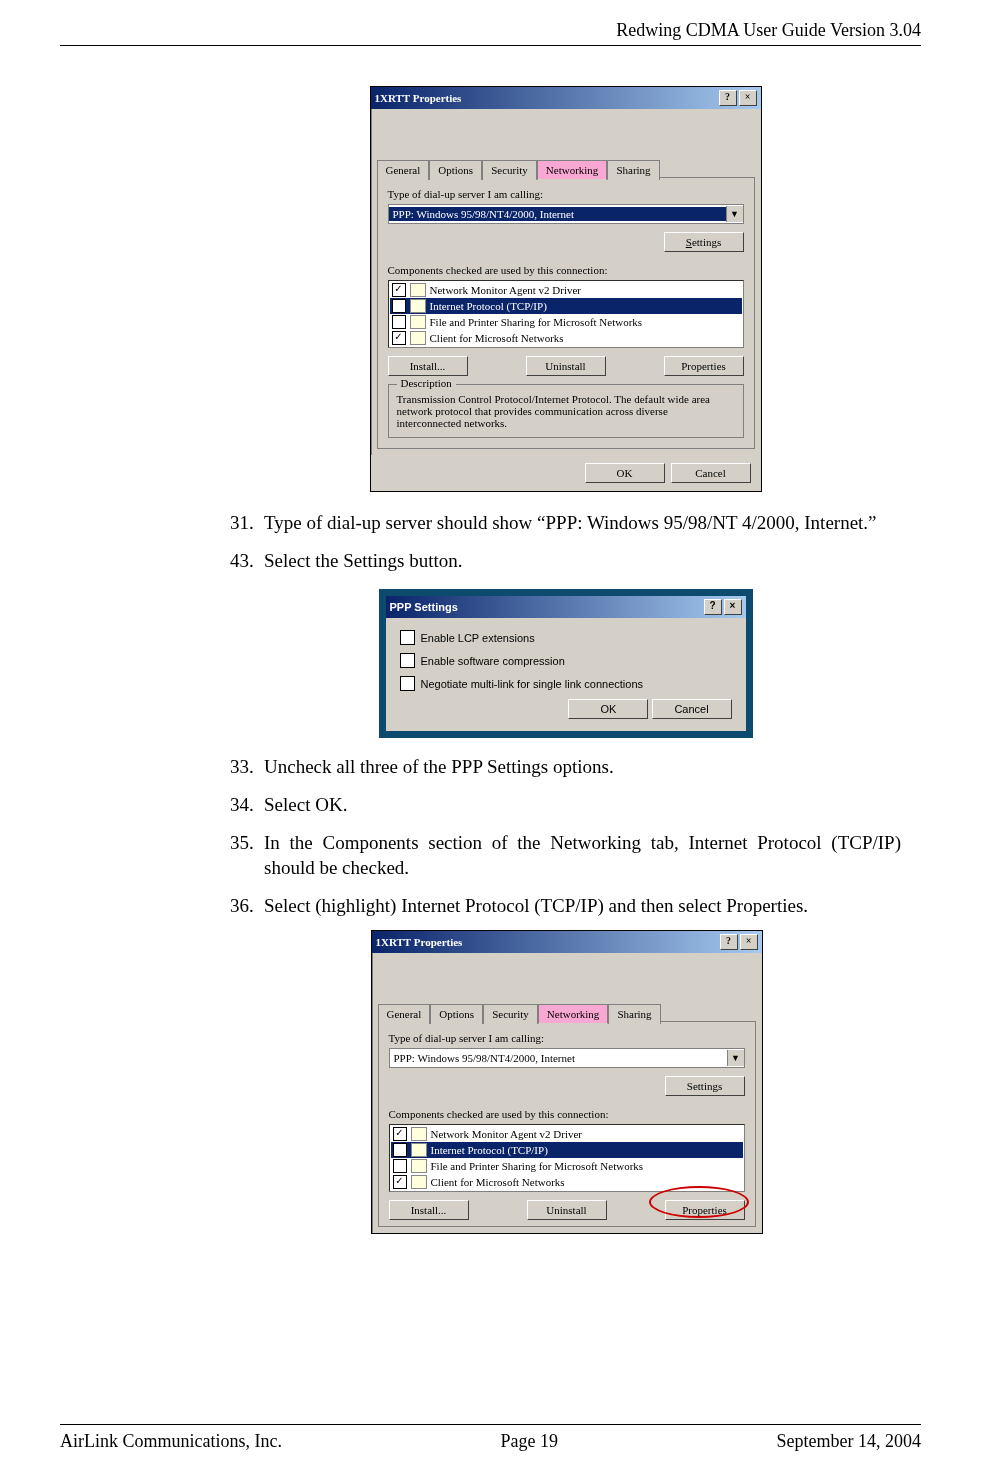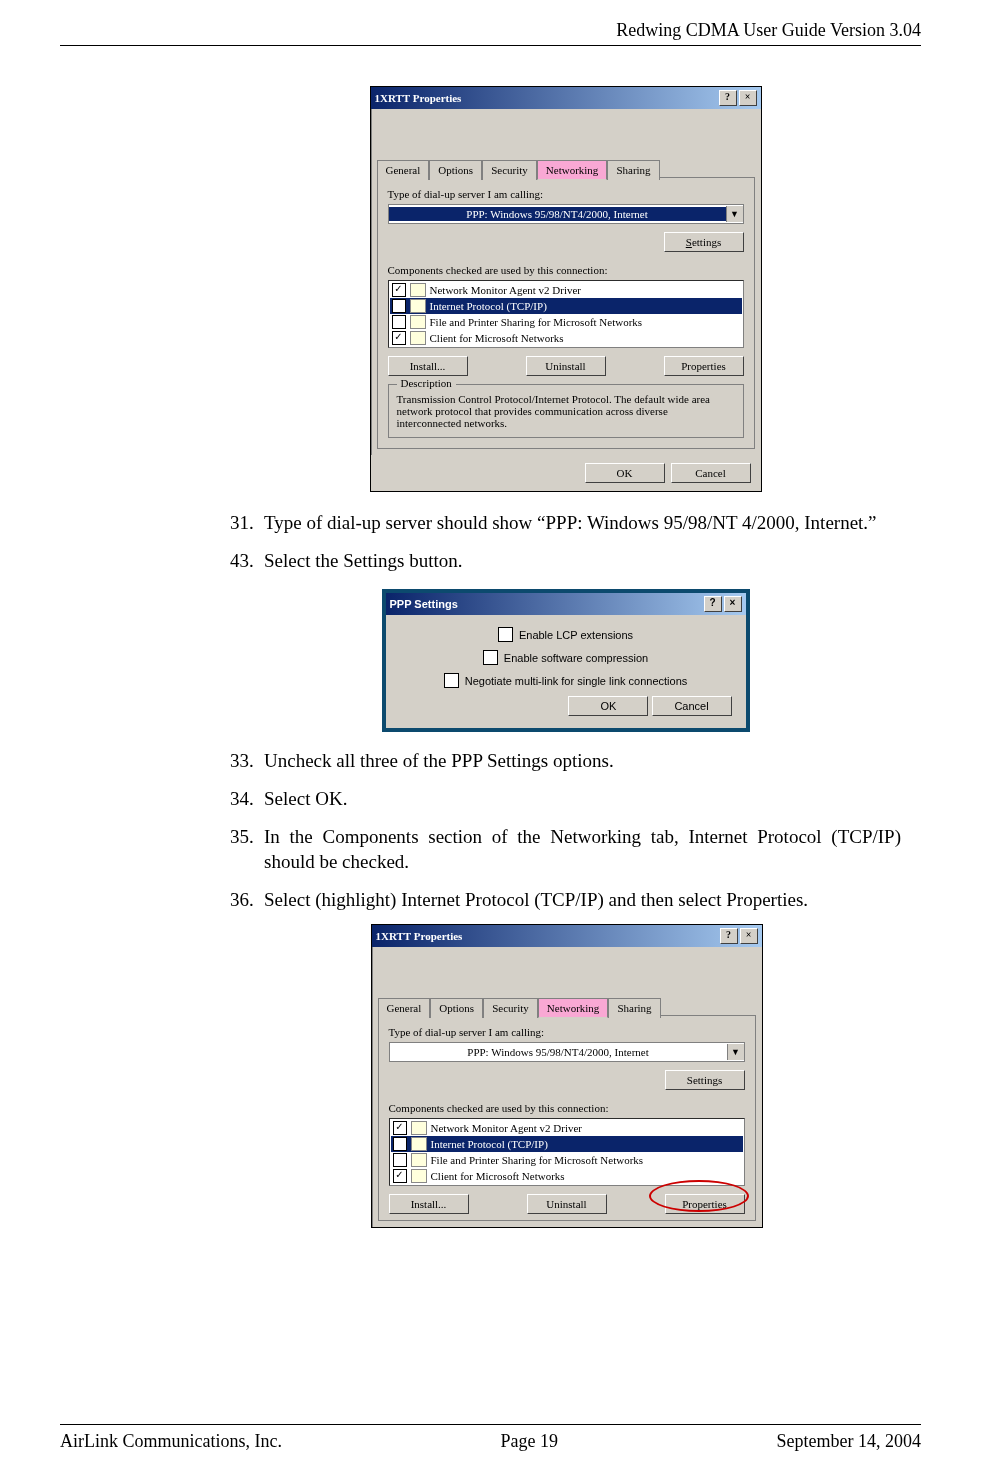--- a/index.html
+++ b/index.html
@@ -84,21 +84,21 @@
   .lbl { font-size: 11px; margin-bottom: 4px; display:block;}
   .dropdown {
     display: flex;
     border: 1px solid #808080;
     background: #fff;
     height: 18px;
     align-items: center;
     margin-bottom: 8px;
   }
   .dropdown .dd-sel {
-    flex:1; background:#0a246a; color:#fff; padding:1px 4px; font-size:11px;text-align:center;
+    flex:1; background:#0a246a; color:#fff; padding:1px 4px; font-size:11px;
   }
   .dropdown .dd-sel.plain { background:#fff; color:#000; }
   .dropdown .dd-arrow {
     width: 16px; height: 16px; background:#d4d0c8;
     border-left:1px solid #808080;
     text-align:center; font-size:9px; line-height:16px;
   }
   .btn {
     border: 1px solid #404040;
     border-top-color:#fff; border-left-color:#fff;
@@ -140,24 +140,24 @@
   .dlg-footer {
     padding: 8px 10px; text-align:right; background:#d4d0c8;
     display:flex; justify-content:flex-end; gap:6px;
   }
   .ppp-dialog {
     width: 360px;
     margin: 16px auto 16px auto;
     font-family: Tahoma, Arial, sans-serif;
     font-size: 11px;
     background: #d4d0c8;
-    border: 4px solid #0c4a6e;
+    border: 7px solid #0c4a6e;
   }
   .ppp-body { padding: 12px 14px; }
-  .chkline { display:flex; align-items:center; gap:6px; margin-bottom:8px; font-size:11px;justify-content:center;}
+  .chkline { display:flex; align-items:center; gap:6px; margin-bottom:8px; font-size:11px;}
   .chkline .chk { width:13px; height:13px; }
   ol.steps {
     list-style: none;
     padding: 0;
     margin: 0;
     font-size: 19px;
   }
   ol.steps li {
     display: flex;
     margin-bottom: 12px;

